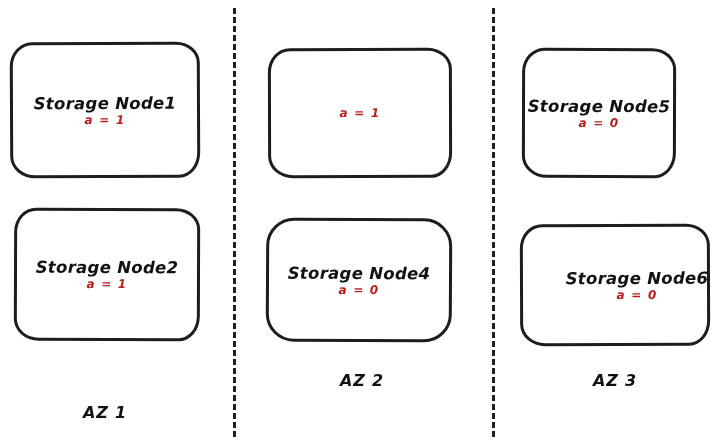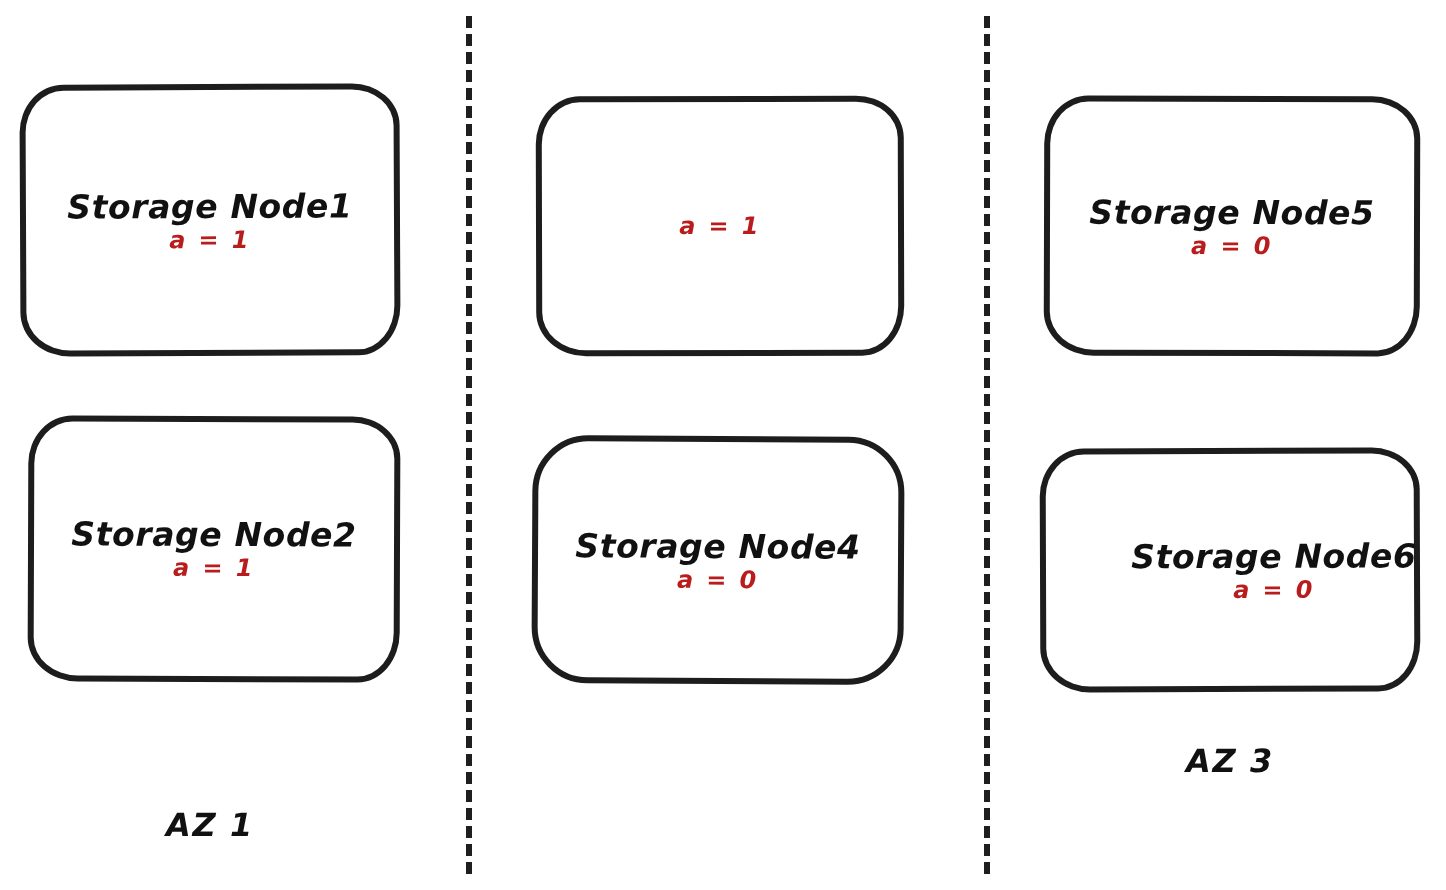--- a/index.html
+++ b/index.html
@@ -61,21 +61,21 @@
     letter-spacing: 1.2px;
     color: #b91c1c;
     white-space: nowrap;
   }
 
   
   #node-box-1 { left: 10px;  top: 42px;  width: 190px; height: 136px; }
   #node-box-2 { left: 14px;  top: 208px; width: 186px; height: 133px; }
   #node-box-3 { left: 268px; top: 48px;  width: 184px; height: 130px; }
   #node-box-4 { left: 266px; top: 218px; width: 186px; height: 124px; }
-  #node-box-5 { left: 522px; top: 48px;  width: 188px; height: 130px; }
+  #node-box-5 { left: 522px; top: 48px;  width: 154px; height: 130px; }
   #node-box-6 { left: 520px; top: 224px; width: 190px; height: 122px; }
 
   #node-box-2 { transform: rotate(0.2deg); }
   #node-box-3 { transform: rotate(-0.15deg); }
   #node-box-4 { transform: rotate(0.3deg); border-radius: 28px; }
   #node-box-5 { transform: rotate(0.15deg); }
   #node-box-6 { transform: rotate(-0.2deg); padding-left: 44px; }
 
   
   .az-label {
@@ -117,20 +117,21 @@
 
   <div class="node-box" id="node-box-3">
     <span class="node-attr">a = 1</span>
   </div>
 
   <div class="node-box" id="node-box-4">
     <span class="node-title">Storage Node4</span>
     <span class="node-attr">a = 0</span>
   </div>
 
+  <div class="az-label" id="az-label-2">AZ 2</div>
 
   <div class="node-box" id="node-box-5">
     <span class="node-title">Storage Node5</span>
     <span class="node-attr">a = 0</span>
   </div>
 
   <div class="node-box" id="node-box-6">
     <span class="node-title">Storage Node6</span>
     <span class="node-attr">a = 0</span>
   </div>

